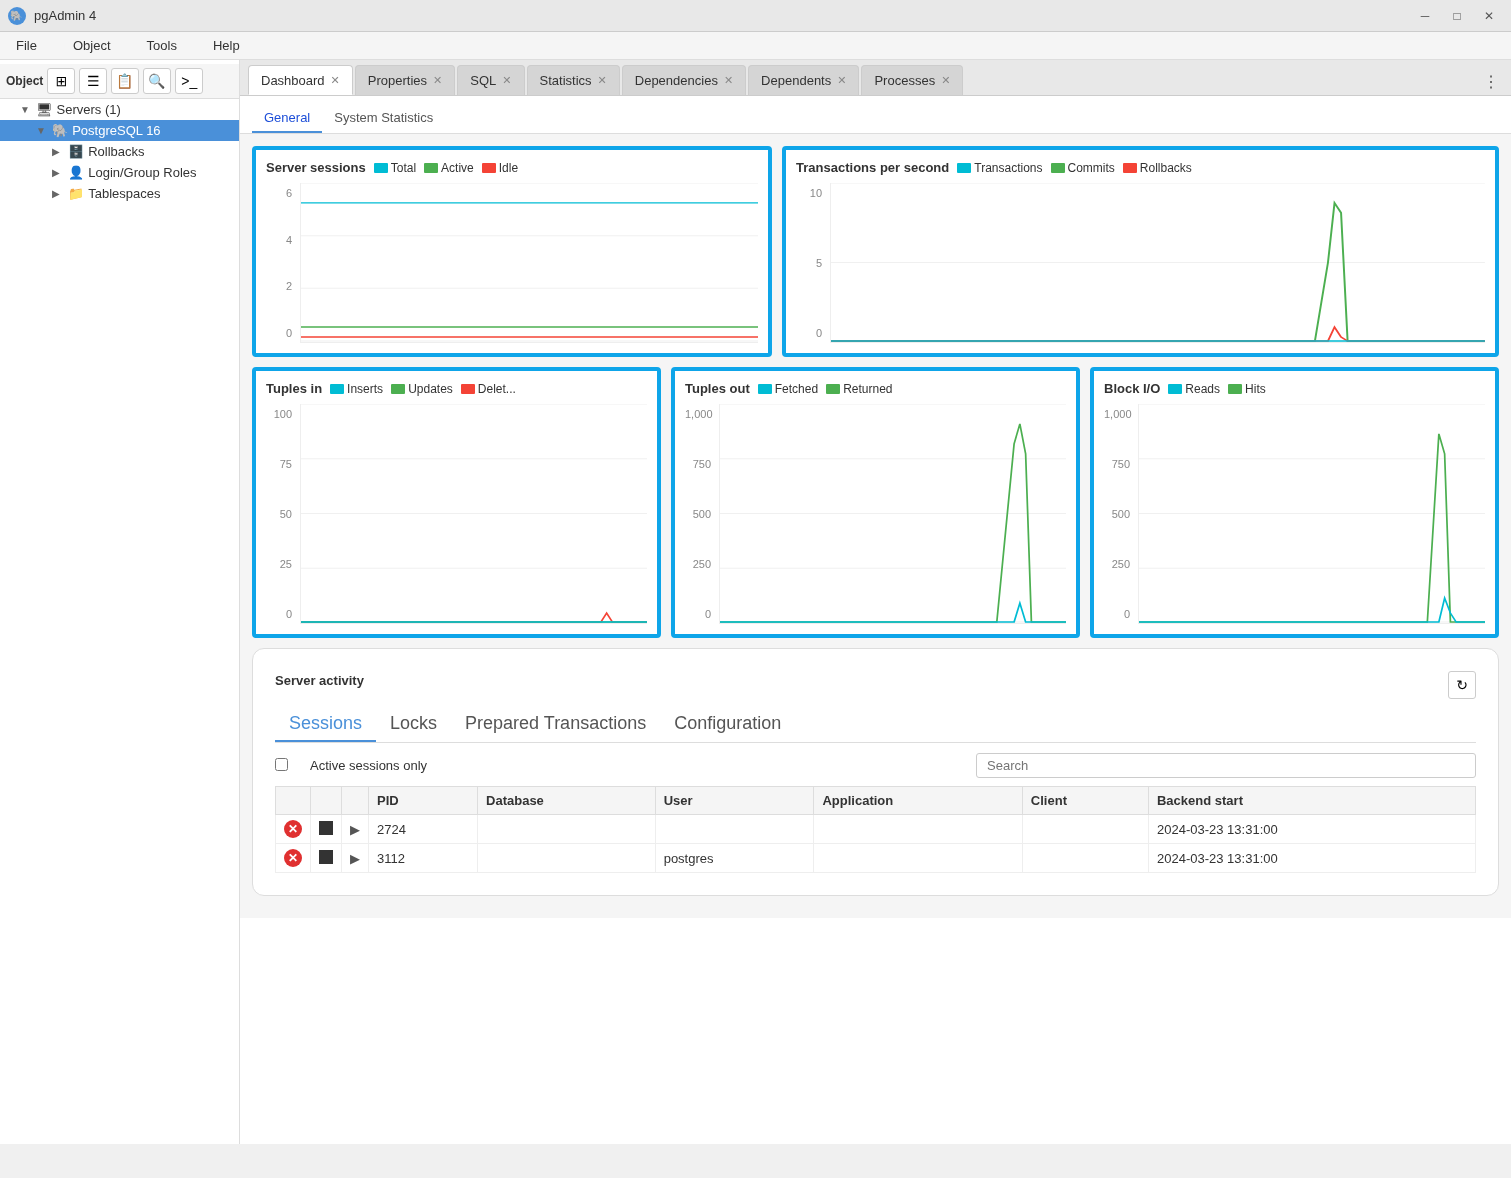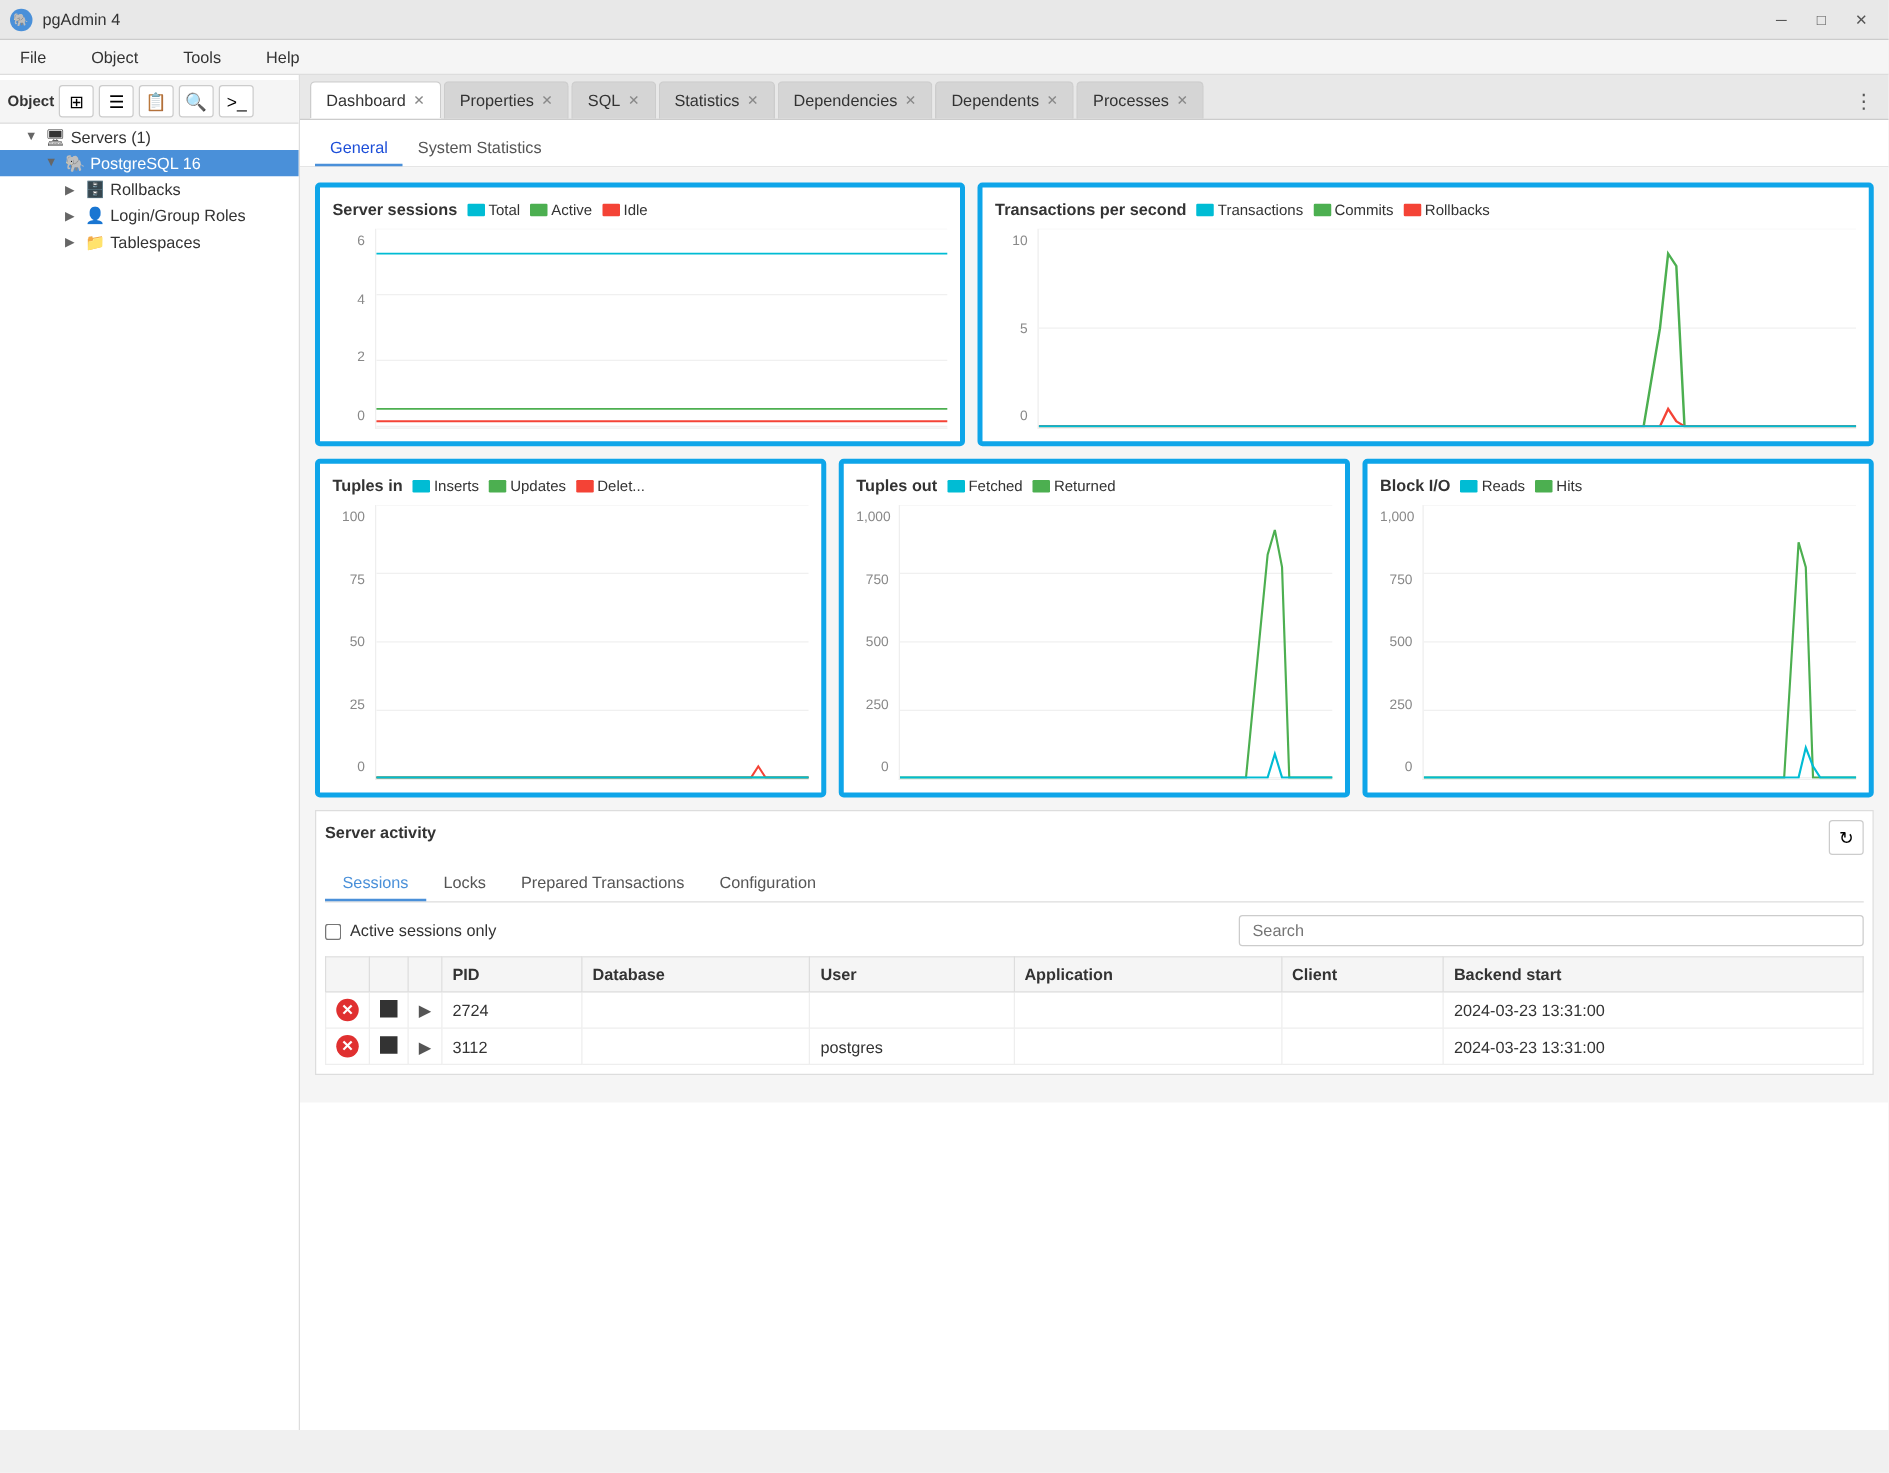--- a/index.html
+++ b/index.html
@@ -71,29 +71,29 @@
     .y-labels { position: absolute; left: 0; top: 0; bottom: 0; width: 30px; display: flex; flex-direction: column; justify-content: space-between; padding: 4px 0; }
     .y-label { font-size: 11px; color: #888; text-align: right; padding-right: 4px; }
 
     
     .chart-canvas { position: absolute; left: 34px; right: 0; top: 0; bottom: 0; border-left: 1px solid #eee; border-bottom: 1px solid #eee; }
 
     
     svg.chart-svg { width: 100%; height: 100%; }
 
     
-    .activity-card { background: white; border: 1px solid #ddd; border-radius: 0; padding: 7px; margin-bottom: 10px; }
+    .activity-card { background: white; border: 1px solid #ddd; border-radius: 12px; padding: 22px; margin-bottom: 10px; }
     .activity-title { font-size: 13px; font-weight: 600; color: #333; margin-bottom: 10px; }
 
     .activity-tabs { display: flex; border-bottom: 1px solid #ddd; margin-bottom: 10px; gap: 0; }
-    .activity-tab { padding: 6px 14px; cursor: pointer; font-size: 13px; color: #555; border-bottom: 2px solid transparent; }
+    .activity-tab { padding: 6px 14px; cursor: pointer; font-size: 18px; color: #555; border-bottom: 2px solid transparent; }
     .activity-tab.active { color: #4a90d9; border-bottom: 2px solid #4a90d9; }
 
     .activity-toolbar { display: flex; align-items: center; justify-content: space-between; margin-bottom: 8px; }
-    .checkbox-label { display: flex; align-items: flex-end; gap: 7px; font-size: 13px; cursor: pointer; }
+    .checkbox-label { display: flex; align-items: flex-start; gap: 22px; font-size: 13px; cursor: pointer; }
     .search-box { border: 1px solid #ccc; border-radius: 3px; padding: 4px 10px; font-size: 13px; width: 500px; color: #888; background: white; }
 
     
     .data-table { width: 100%; border-collapse: collapse; font-size: 13px; }
     .data-table th { background: #f5f5f5; border: 1px solid #ddd; padding: 6px 8px; text-align: left; font-weight: 600; color: #333; }
     .data-table td { border: 1px solid #eee; padding: 5px 8px; color: #333; }
 
     .status-btn { width: 18px; height: 18px; border-radius: 50%; display: inline-flex; align-items: center; justify-content: center; font-size: 12px; font-weight: bold; cursor: pointer; }
     .status-btn.red { background: #e03030; color: white; }
     .stop-btn { width: 14px; height: 14px; background: #333; display: inline-block; }

